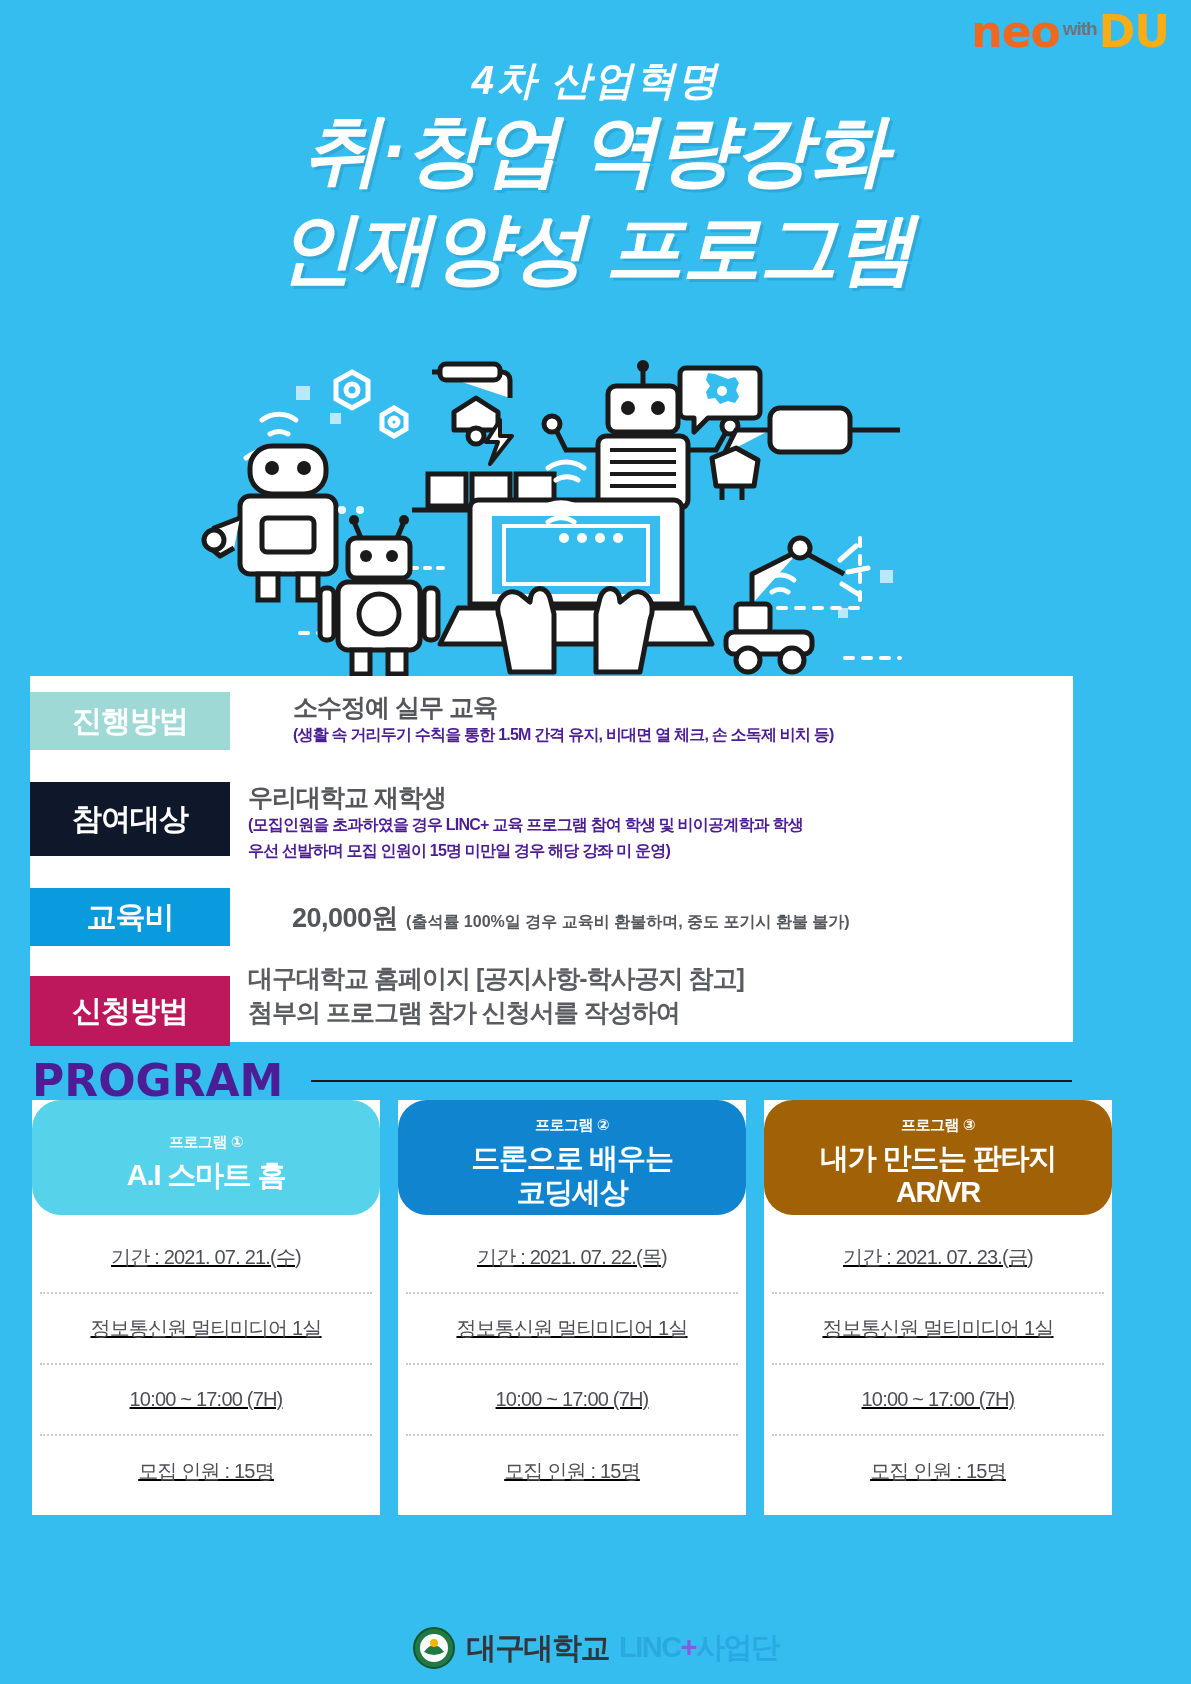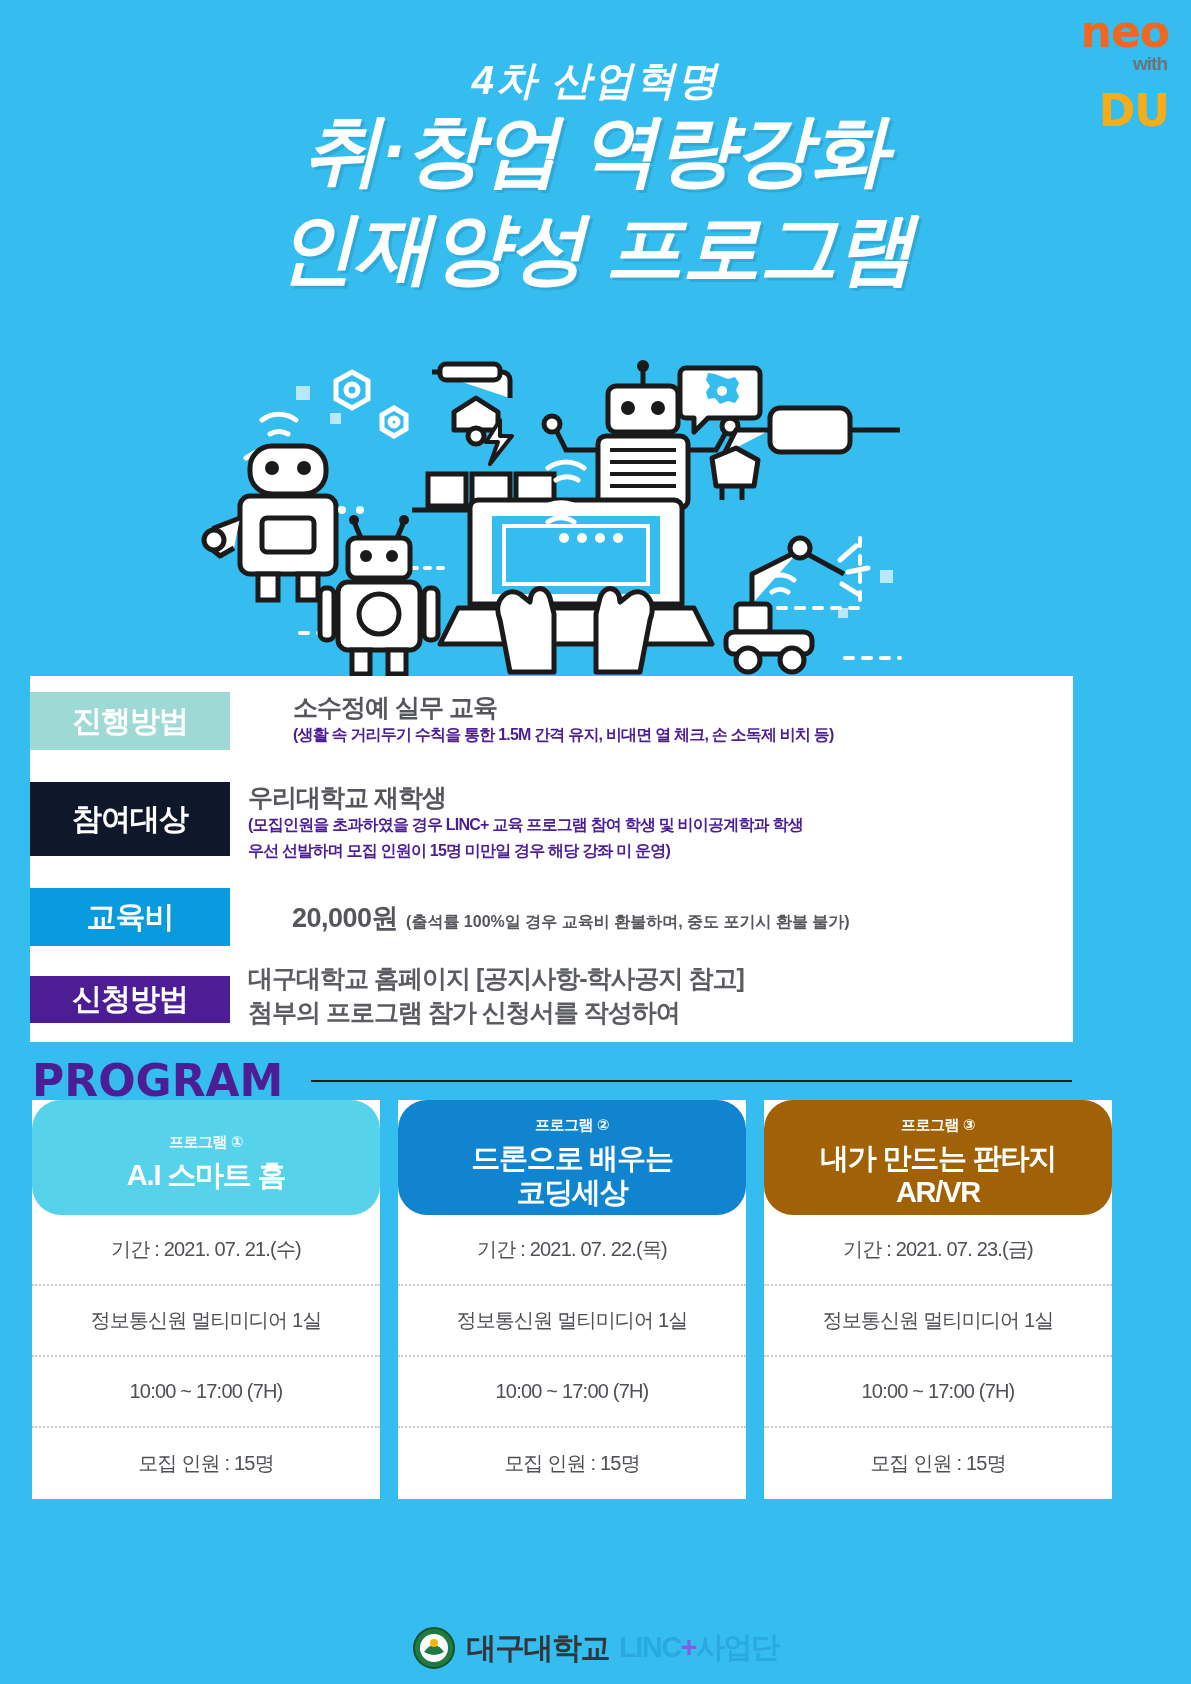--- a/index.html
+++ b/index.html
@@ -13,21 +13,20 @@
     position: relative;
     overflow: hidden;
   }
 
   
   .logo {
     position: absolute;
     top: 10px; right: 22px;
     display: flex; align-items: flex-end;
     letter-spacing: -1px;
-    flex-direction: column;
   }
   .logo-neo {
     font-size: 44px; font-weight: bold; color: #f0671f;
     font-family: "DejaVu Sans", sans-serif; line-height: 1;
   }
   .logo-with {
     font-size: 19px; font-weight: bold; color: #6e7377;
     margin: 0 2px 16px 3px; line-height: 1;
   }
   .logo-du {
@@ -86,21 +85,21 @@
     letter-spacing: -1px; line-height: 1.35;
   }
 
   .row1 { top: 16px; gap: 45px; }
   .row1 .info-tag { height: 58px; background: #9ed9d6; }
   .row2 { top: 106px; }
   .row2 .info-tag { height: 74px; background: #0f172a; }
   .row3 { top: 212px; }
   .row3 .info-tag { height: 58px; background: #0a9ade; }
   .row4 { top: 300px; }
-  .row4 .info-tag { height: 47px; background: #4c1d95; }
+  .row4 .info-tag { height: 70px; background: #be185d; }
 
   
   .program-head {
     position: absolute; left: 32px; top: 1055px;
     display: flex; align-items: center; width: 1040px;
   }
   .program-title {
     font-size: 44px; font-weight: bold; color: #4c1d95;
     letter-spacing: 0px; font-family: "DejaVu Sans", sans-serif;
   }
@@ -117,21 +116,21 @@
     display: flex; flex-direction: column; align-items: center; justify-content: center; border-radius: 29px;
   }
   .card-kicker {
     font-size: 15px; color: #ffffff; font-weight: bold;
     letter-spacing: -0.5px; margin-bottom: 6px;
   }
   .card-name {
     font-size: 29px; color: #ffffff; font-weight: bold;
     letter-spacing: -1.2px; line-height: 1.18; text-align: center;
   }
-  .card-body { padding: 0; }
+  .card-body { padding: 8px; text-decoration: underline; }
   .card-cell {
     height: 71px; display: flex; align-items: center; justify-content: center;
     font-size: 20px; color: #4f5055; letter-spacing: -0.8px;
     border-bottom: 2px dotted #c9cacd;
   }
   .card-cell:last-child { border-bottom: none; }
   .card1 .card-head { background: #56d2ea; }
   .card2 .card-head { background: #1184d0; }
   .card3 .card-head { background: #a16207; }
 

